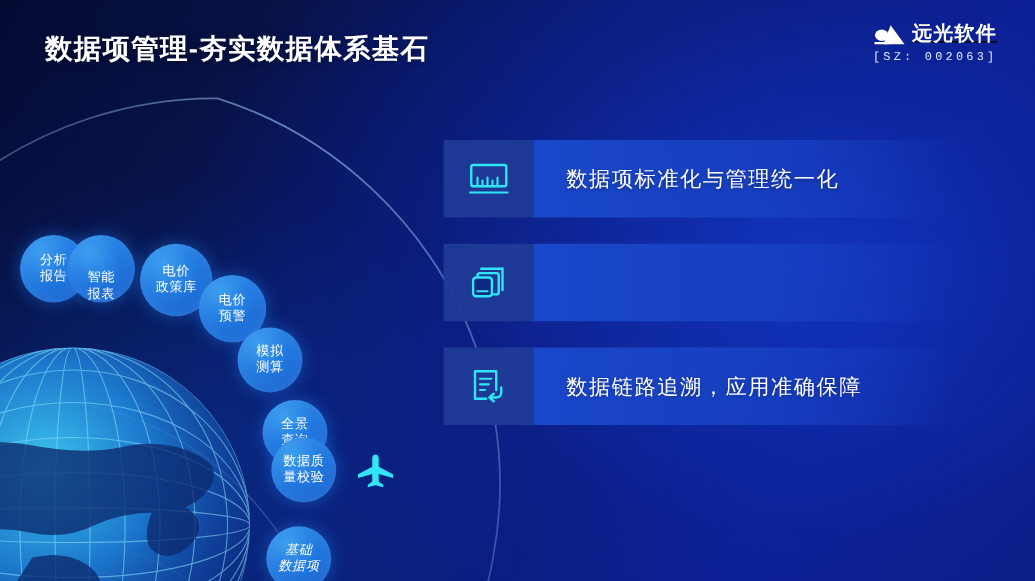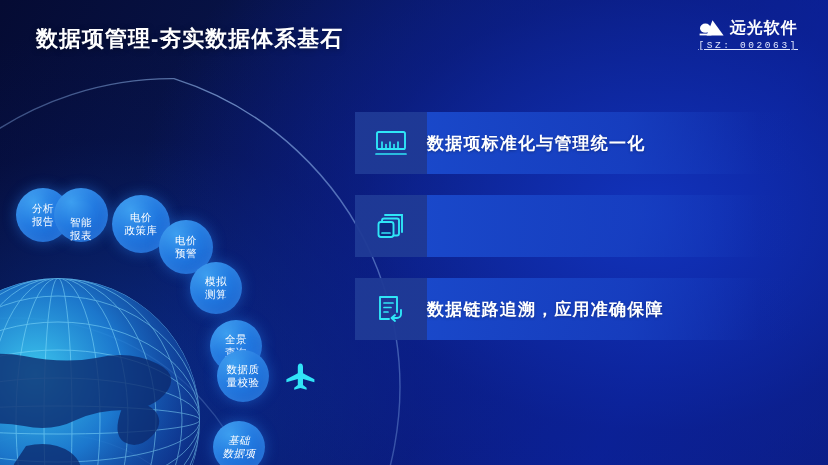--- a/index.html
+++ b/index.html
@@ -22,32 +22,31 @@
   .title {
     position:absolute; left:36px; top:24px;
     font-size:22px; font-weight:700; color:#ffffff;
     letter-spacing:1px; white-space:nowrap;
     text-shadow:0 1px 6px rgba(0,0,0,.35);
   }
   .logo-wrap {
     position:absolute; right:30px; top:19px;
     display:flex; flex-direction:column; align-items:center;
   }
-  .logo-row { display:flex; align-items:flex-start; gap:5px; }
+  .logo-row { display:flex; align-items:flex-start; gap:5px;text-decoration:underline; }
   .logo-mark { width:26px; height:18px; display:block; }
   .logo-name {
     font-size:16px; font-weight:700; color:#fff; letter-spacing:1px;
     line-height:18px;
   }
   .logo-code {
     margin-top:3px;
     font-size:9.5px; color:#e2e8ff; letter-spacing:2.6px;
     font-family:"Liberation Mono","DejaVu Sans Mono",monospace;
     white-space:nowrap;
-    text-decoration:underline;
   }
   
   .left-art { position:absolute; left:0; top:90px; width:350px; height:375px; }
   .arcs { position:absolute; left:-120px; top:-60px; width:520px; height:520px; overflow:visible; }
   .globe-box {
     position:absolute; left:-92px; top:170px;
     width:320px; height:320px;
     overflow:hidden;
   }
   .plane { position:absolute; left:284px; top:272px; width:34px; height:30px; }
@@ -75,23 +74,23 @@
         rgba(24,66,196,0.78) 62%,
         rgba(18,48,170,0.10) 92%,
         rgba(14,38,150,0.0) 100%);
   }
   .card .icon-cell {
     width:72px; min-width:72px; height:62px;
     display:flex; align-items:center; justify-content:center;
   }
   .card .icon-cell svg { display:block; }
   .card .card-text {
-    font-size:17px; font-weight:700; color:#ffffff;
+    font-size:17px; font-weight:400; color:#ffffff;
     letter-spacing:1.2px; white-space:nowrap;
-    padding-left:0;
+    padding-left:26px;
     text-shadow:0 1px 3px rgba(0,0,0,.28);
   }
 </style>
 </head>
 <body>
 
 <div id="slide">
 
   <div class="title">数据项管理-夯实数据体系基石</div>
 

